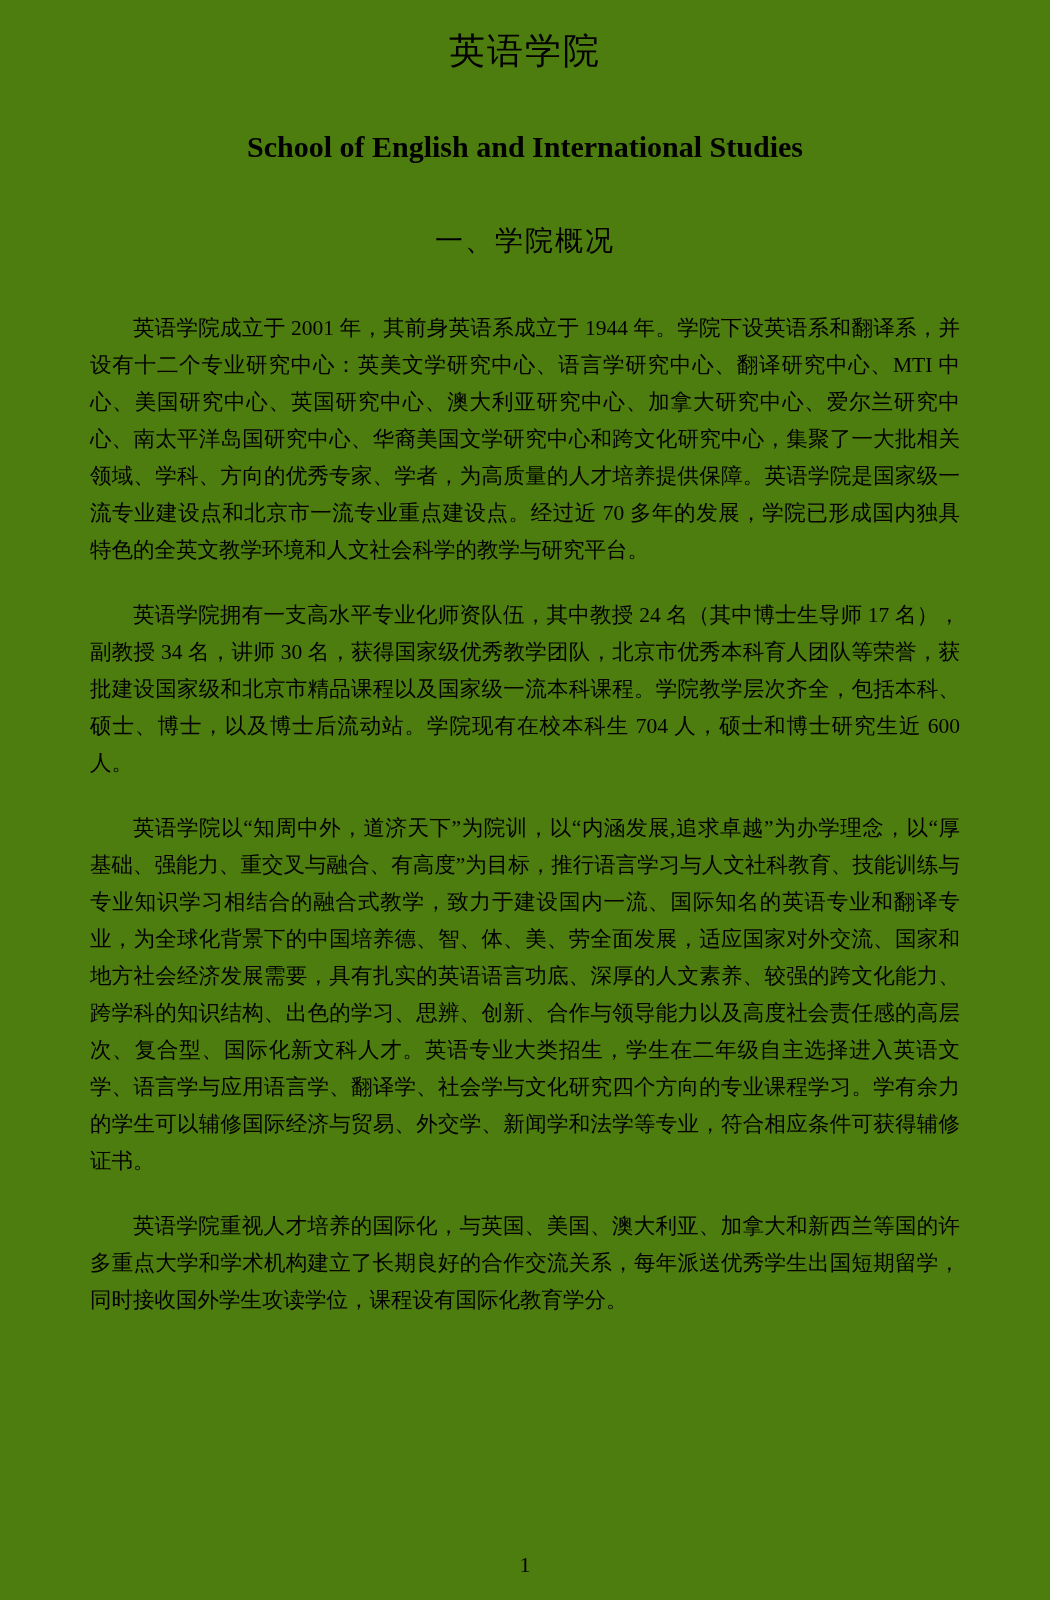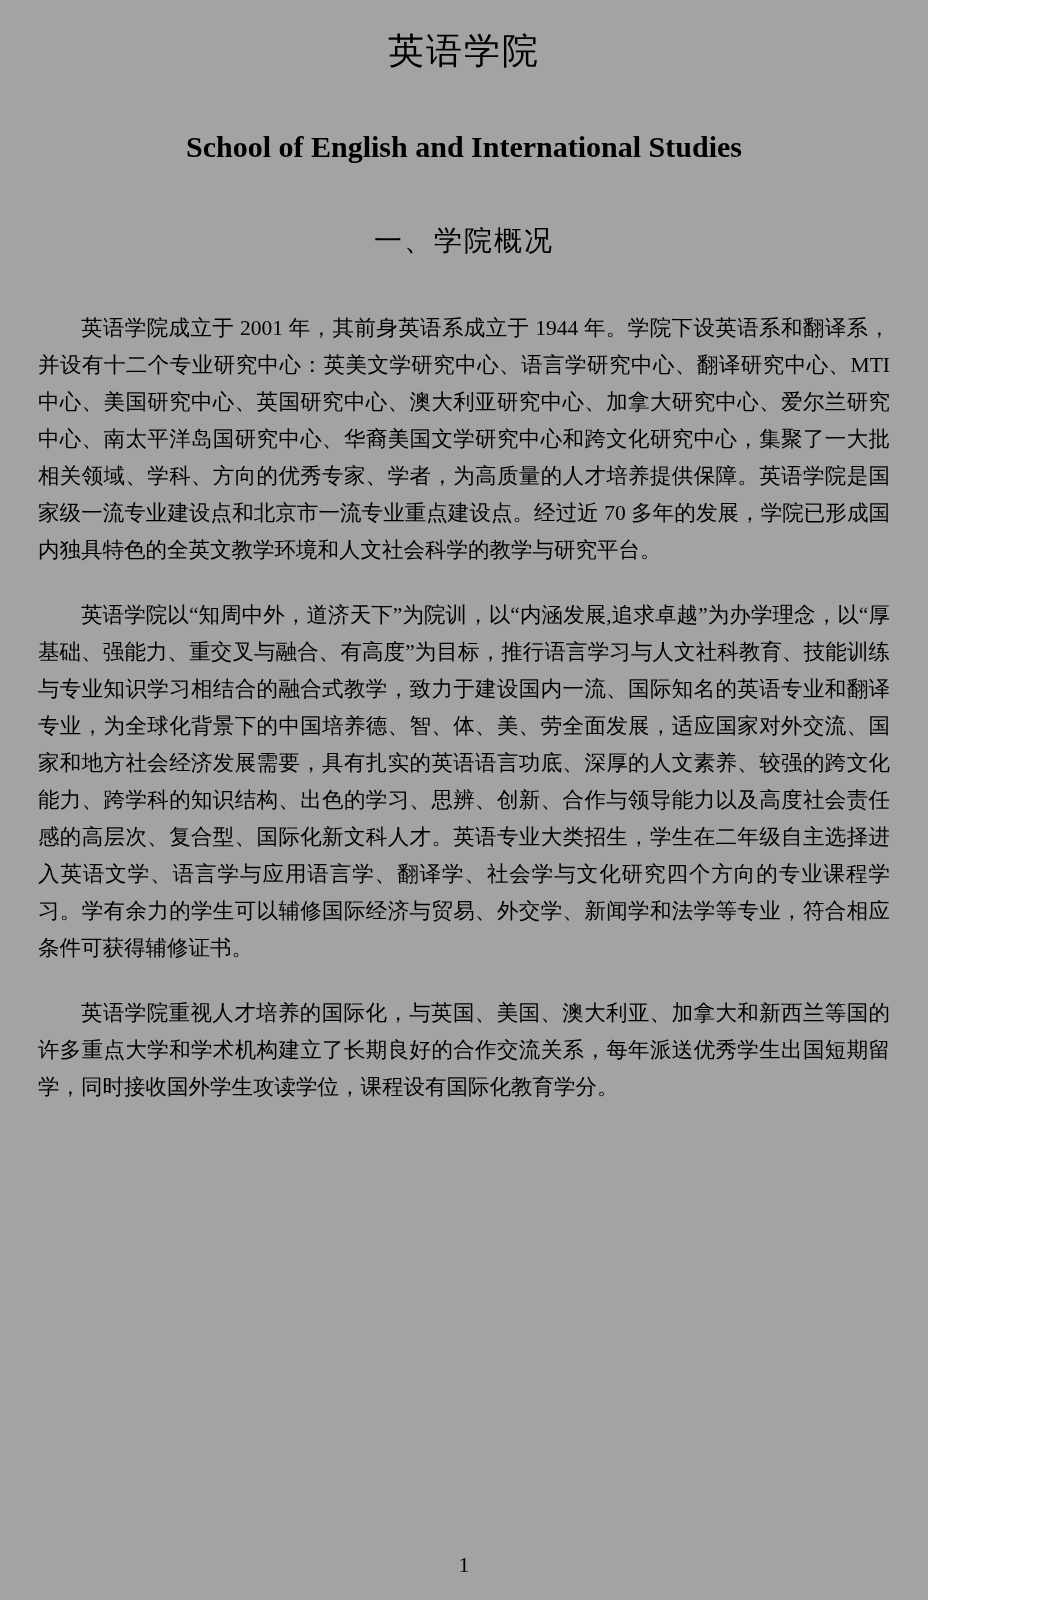--- a/index.html
+++ b/index.html
@@ -2,23 +2,23 @@
 <html><head>
 <meta charset="utf-8">
 <style>
   html, body {
     margin: 0;
     padding: 0;
     background: #ffffff;
   }
   .page {
     position: relative;
-    width: 928px;
+    width: 1050px;
     height: 1600px;
-    background: #a3a3a3;
+    background: #4d7c0f;
     color: #000000;
     overflow: hidden;
     font-family: "Liberation Serif", "DejaVu Serif", serif;
   }
   .title-zh {
     margin: 0;
     padding-top: 27px;
     text-align: center;
     font-size: 36px;
     font-weight: normal;
@@ -35,21 +35,21 @@
   .section-heading {
     margin: 58px 0 0 0;
     text-align: center;
     font-size: 28px;
     font-weight: normal;
     letter-spacing: 2px;
     font-family: "Liberation Sans", "DejaVu Sans", sans-serif;
   }
   .content {
     margin-top: 50px;
-    padding: 0 38px;
+    padding: 0 90px;
   }
   .content p {
     margin: 0 0 28px 0;
     font-size: 21.5px;
     line-height: 37px;
     text-align: justify;
     text-justify: inter-ideograph;
     text-indent: 2em;
     word-break: break-all;
   }
@@ -69,19 +69,20 @@
 <div class="page">
 
   <h1 class="title-zh">英语学院</h1>
 
   <h2 class="title-en">School of English and International Studies</h2>
 
   <h3 class="section-heading">一、学院概况</h3>
 
   <div class="content">
     <p>英语学院成立于 2001 年，其前身英语系成立于 1944 年。学院下设英语系和翻译系，并设有十二个专业研究中心：英美文学研究中心、语言学研究中心、翻译研究中心、MTI 中心、美国研究中心、英国研究中心、澳大利亚研究中心、加拿大研究中心、爱尔兰研究中心、南太平洋岛国研究中心、华裔美国文学研究中心和跨文化研究中心，集聚了一大批相关领域、学科、方向的优秀专家、学者，为高质量的人才培养提供保障。英语学院是国家级一流专业建设点和北京市一流专业重点建设点。经过近 70 多年的发展，学院已形成国内独具特色的全英文教学环境和人文社会科学的教学与研究平台。</p>
+    <p>英语学院拥有一支高水平专业化师资队伍，其中教授 24 名（其中博士生导师 17 名），副教授 34 名，讲师 30 名，获得国家级优秀教学团队，北京市优秀本科育人团队等荣誉，获批建设国家级和北京市精品课程以及国家级一流本科课程。学院教学层次齐全，包括本科、硕士、博士，以及博士后流动站。学院现有在校本科生 704 人，硕士和博士研究生近 600 人。</p>
     <p>英语学院以“知周中外，道济天下”为院训，以“内涵发展,追求卓越”为办学理念，以“厚基础、强能力、重交叉与融合、有高度”为目标，推行语言学习与人文社科教育、技能训练与专业知识学习相结合的融合式教学，致力于建设国内一流、国际知名的英语专业和翻译专业，为全球化背景下的中国培养德、智、体、美、劳全面发展，适应国家对外交流、国家和地方社会经济发展需要，具有扎实的英语语言功底、深厚的人文素养、较强的跨文化能力、跨学科的知识结构、出色的学习、思辨、创新、合作与领导能力以及高度社会责任感的高层次、复合型、国际化新文科人才。英语专业大类招生，学生在二年级自主选择进入英语文学、语言学与应用语言学、翻译学、社会学与文化研究四个方向的专业课程学习。学有余力的学生可以辅修国际经济与贸易、外交学、新闻学和法学等专业，符合相应条件可获得辅修证书。</p>
     <p>英语学院重视人才培养的国际化，与英国、美国、澳大利亚、加拿大和新西兰等国的许多重点大学和学术机构建立了长期良好的合作交流关系，每年派送优秀学生出国短期留学，同时接收国外学生攻读学位，课程设有国际化教育学分。</p>
   </div>
 
   <div class="page-footer">1</div>
 
 </div>
 
 </body></html>

